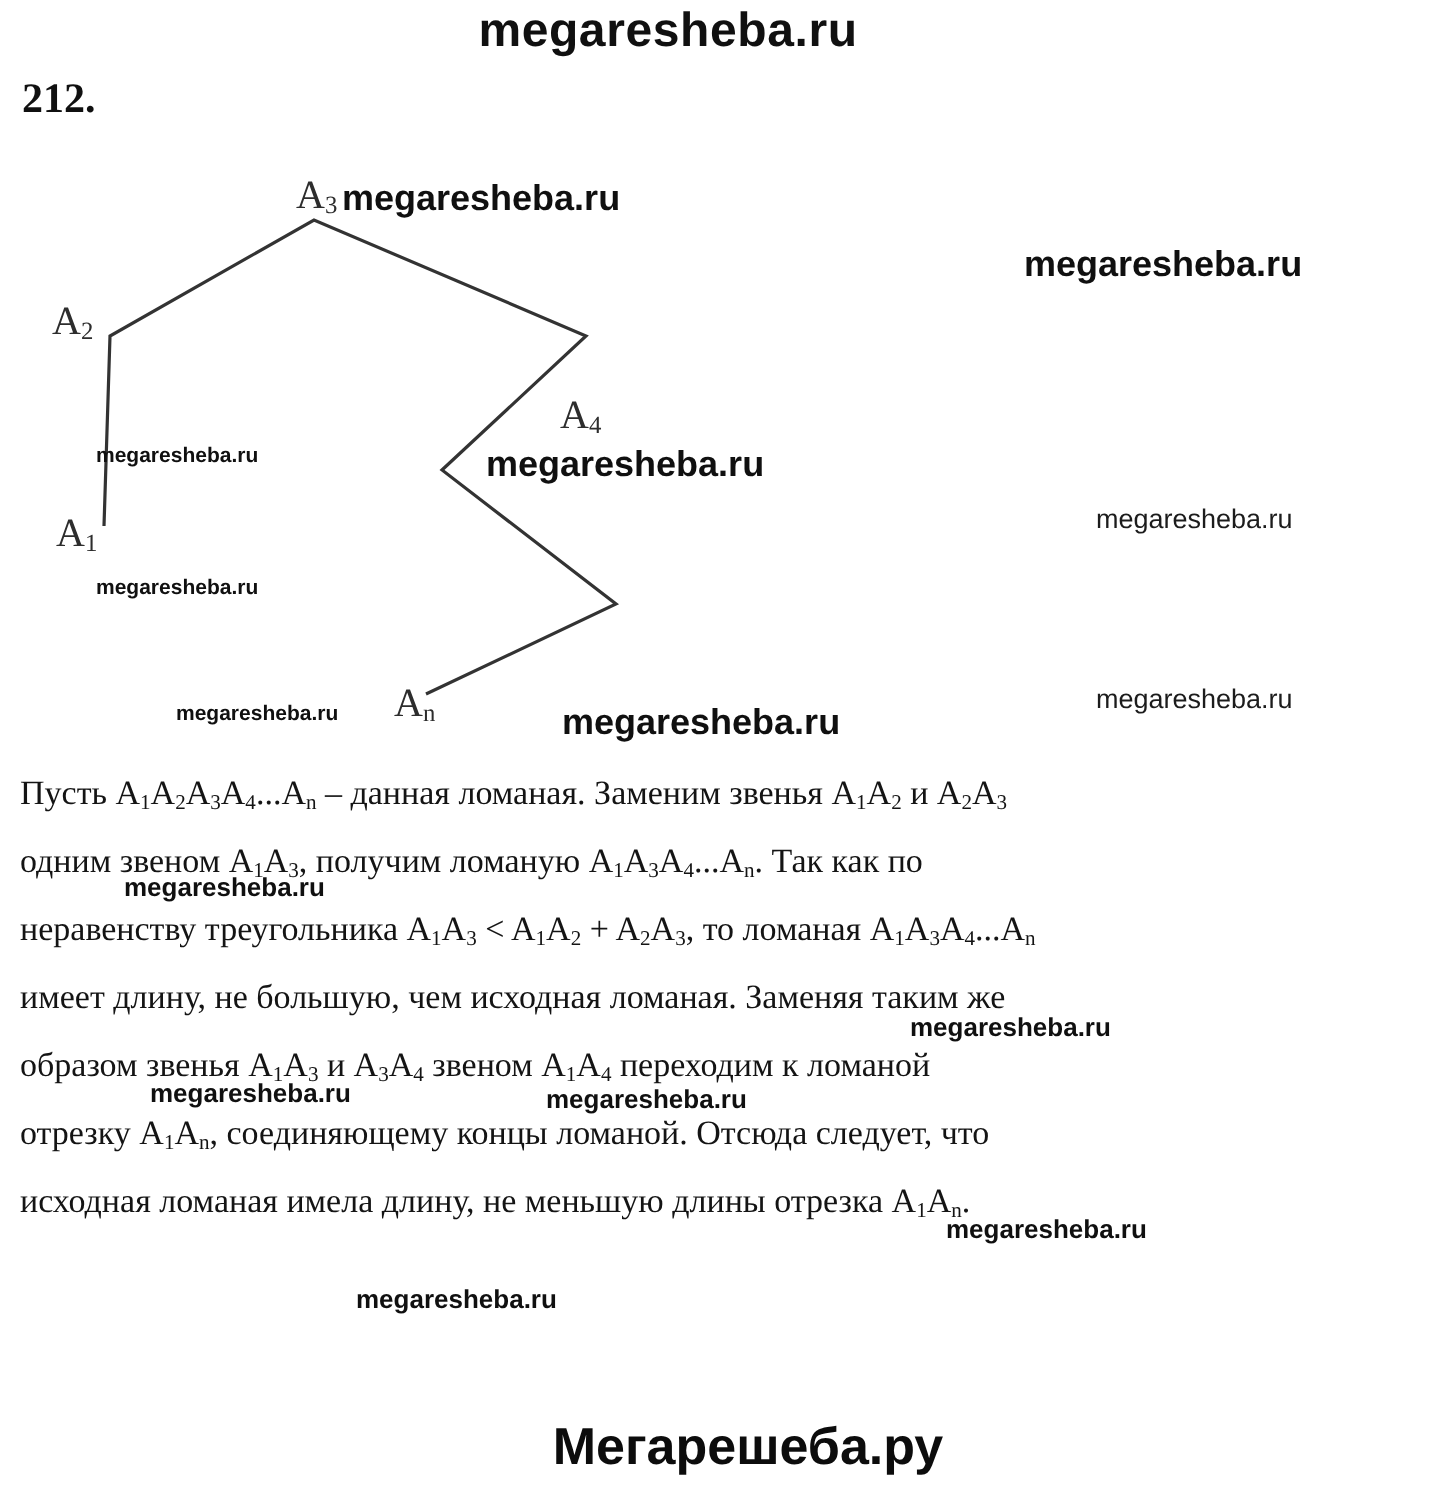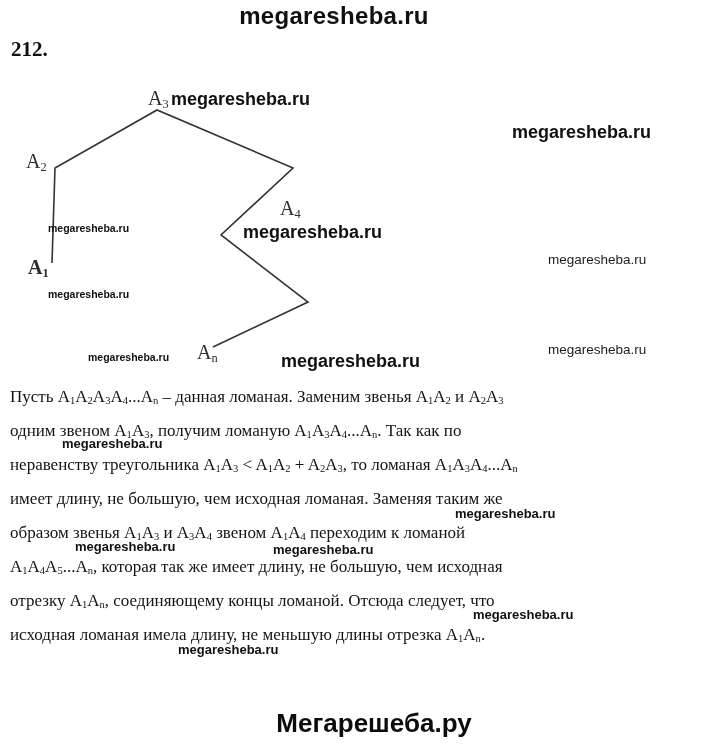--- a/index.html
+++ b/index.html
@@ -49,33 +49,32 @@
 
   <div class="problem-number">212.</div>
 
   <div class="diagram">
     <svg width="720" height="296" viewBox="0 0 720 296">
       <polyline id="poly" fill="none" stroke-width="1.6" stroke-linejoin="miter" points="52,178 55,83 157,25 293,83 221,150 308,217 213,262" stroke="#333333"></polyline>
     </svg>
 
   <div class="vlabel" style="left: 148px; top: 3px;">A<sub>3</sub></div>
       <div class="vlabel" style="left: 26px; top: 66px;">A<sub>2</sub></div>
-      <div class="vlabel" style="left: 28px; top: 172px; font-weight: bold;">A<sub>1</sub></div>
+      <div class="vlabel" style="left: 28px; top: 172px;">A<sub>1</sub></div>
       <div class="vlabel" style="left: 280px; top: 67px; margin-top: 46px;">A<sub>4</sub></div>
       <div class="vlabel" style="left: 197px; top: 257px;">A<sub>n</sub></div>
     </div>
 
   <div class="solution">
 
   <div class="sline">Пусть A<sub>1</sub>A<sub>2</sub>A<sub>3</sub>A<sub>4</sub>...A<sub>n</sub> – данная ломаная. Заменим звенья A<sub>1</sub>A<sub>2</sub> и A<sub>2</sub>A<sub>3</sub></div>
       <div class="sline">одним звеном A<sub>1</sub>A<sub>3</sub>, получим ломаную A<sub>1</sub>A<sub>3</sub>A<sub>4</sub>...A<sub>n</sub>. Так как по</div>
       <div class="sline">неравенству треугольника A<sub>1</sub>A<sub>3</sub> &lt; A<sub>1</sub>A<sub>2</sub> + A<sub>2</sub>A<sub>3</sub>, то ломаная A<sub>1</sub>A<sub>3</sub>A<sub>4</sub>...A<sub>n</sub></div>
       <div class="sline">имеет длину, не большую, чем исходная ломаная. Заменяя таким же</div>
       <div class="sline">образом звенья A<sub>1</sub>A<sub>3</sub> и A<sub>3</sub>A<sub>4</sub> звеном A<sub>1</sub>A<sub>4</sub> переходим к ломаной</div>
-      <div class="sline">A<sub>1</sub>A<sub>4</sub>A<sub>5</sub>...A<sub>n</sub>, которая так же имеет длину, не большую, чем исходная</div>
       <div class="sline">отрезку A<sub>1</sub>A<sub>n</sub>, соединяющему концы ломаной. Отсюда следует, что</div>
       <div class="sline">исходная ломаная имела длину, не меньшую длины отрезка A<sub>1</sub>A<sub>n</sub>.</div>
     </div>
 
   <div class="footer">Мегарешеба.ру</div>
 
 <div class="wm wm-lg" style="left: 171px; top: 90px;">megaresheba.ru</div>
     <div class="wm wm-lg" style="left: 512px; top: 123px;">megaresheba.ru</div>
     <div class="wm wm-sm" style="left: 48px; top: 223px;">megaresheba.ru</div>
     <div class="wm wm-lg" style="left: 243px; top: 223px;">megaresheba.ru</div>

